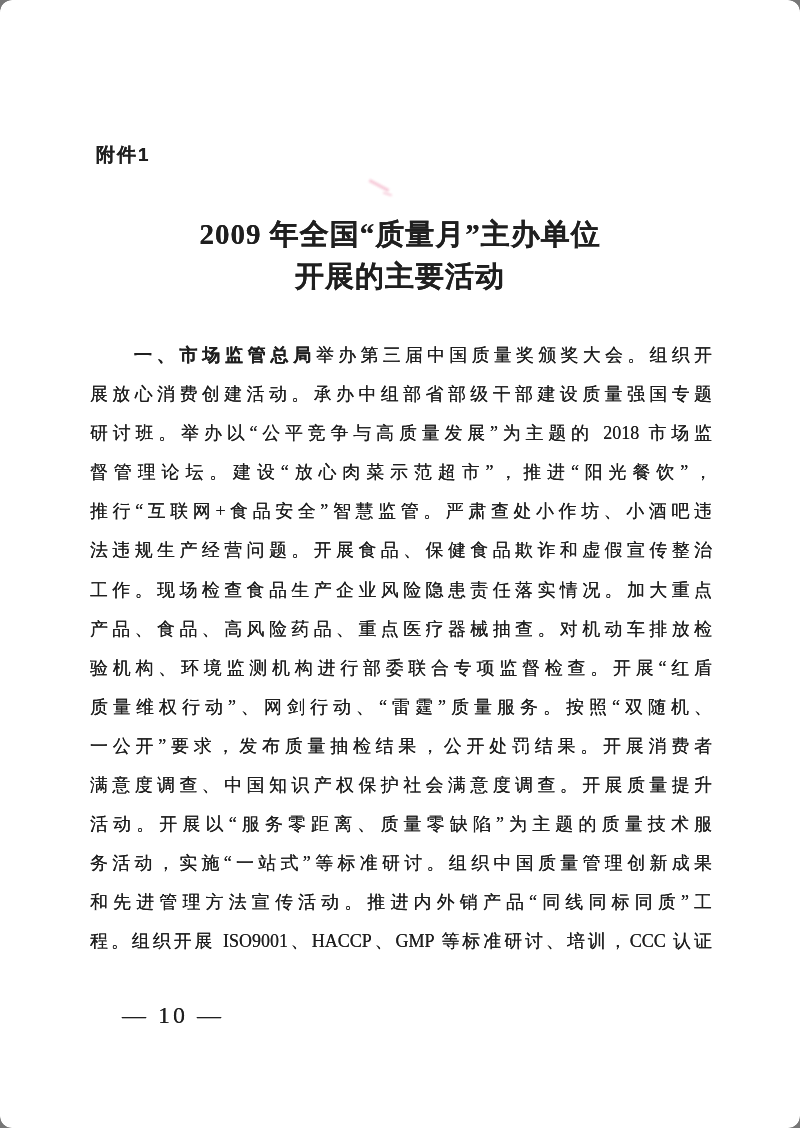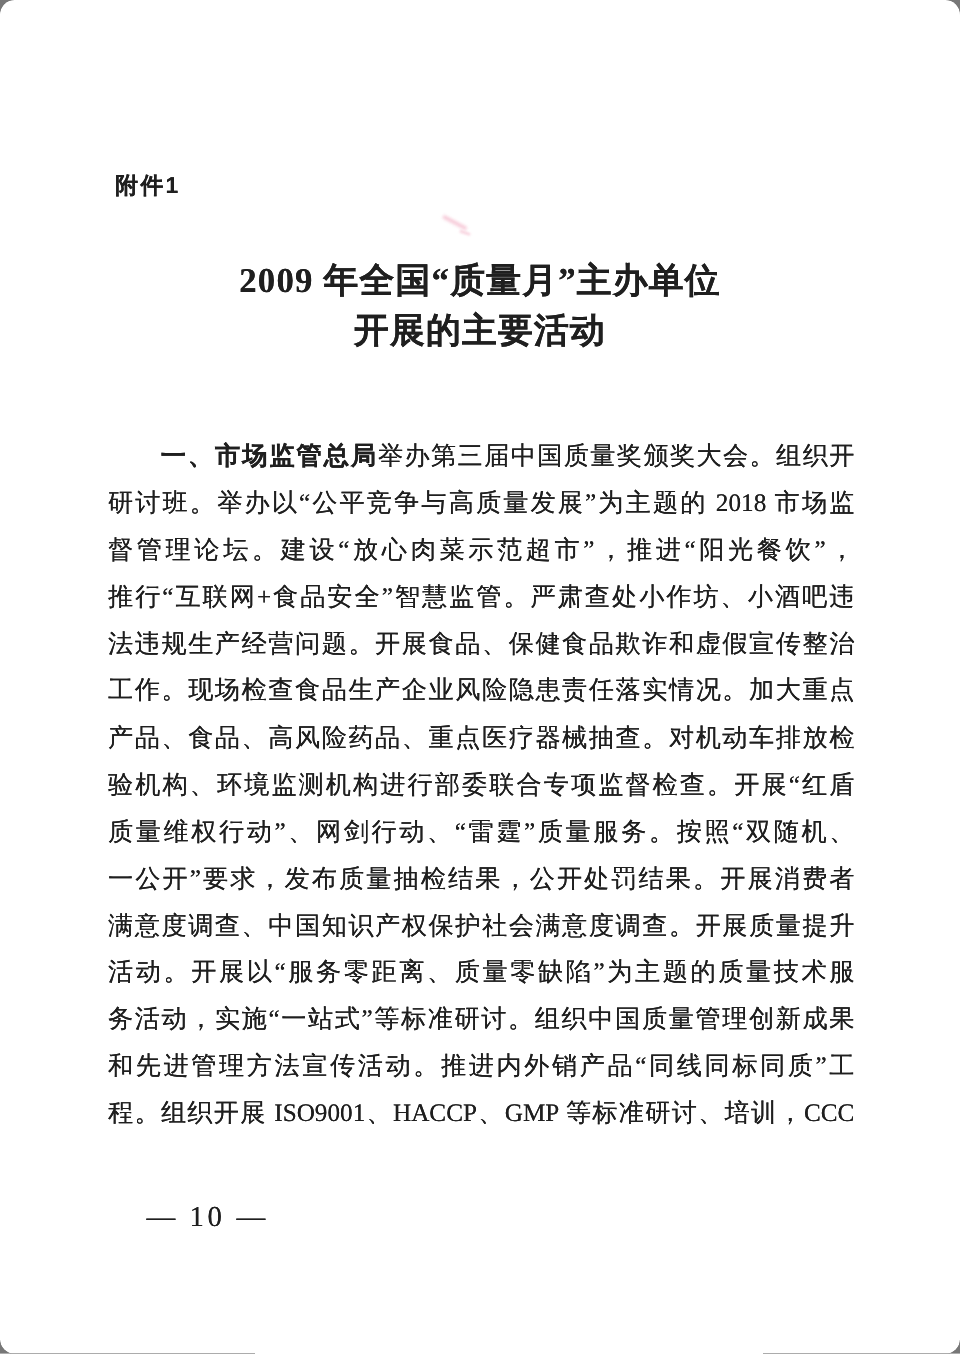--- a/index.html
+++ b/index.html
@@ -34,22 +34,21 @@
     text-align:center;
     font-weight:bold;
     font-size:29px;
     line-height:42px;
     letter-spacing:1px;
   }
   .body-text{
     position:absolute;
     left:90px; top:336px;
     width:622px;
-    font-size:21px;
-    margin-top:25px;
+    font-size:18px;
   }
   .line{
     height:39.1px;
     line-height:39.1px;
     text-align:justify;
     text-align-last:justify;
     text-justify:inter-character;
     overflow:hidden;
   }
   .line.indent{ text-indent:44px; }
@@ -99,20 +98,21 @@
 
   <div class="artifact"></div>
 
   <div class="doc-title">
     <div>2009 年全国“质量月”主办单位</div>
     <div>开展的主要活动</div>
   </div>
 
   <div class="body-text">
       <div class="line indent"><b>一、市场监管总局</b>举办第三届中国质量奖颁奖大会。组织开</div>
+      <div class="line">展放心消费创建活动。承办中组部省部级干部建设质量强国专题</div>
       <div class="line">研讨班。举办以“公平竞争与高质量发展”为主题的 2018 市场监</div>
       <div class="line">督管理论坛。建设“放心肉菜示范超市”，推进“阳光餐饮”，</div>
       <div class="line">推行“互联网+食品安全”智慧监管。严肃查处小作坊、小酒吧违</div>
       <div class="line">法违规生产经营问题。开展食品、保健食品欺诈和虚假宣传整治</div>
       <div class="line">工作。现场检查食品生产企业风险隐患责任落实情况。加大重点</div>
       <div class="line">产品、食品、高风险药品、重点医疗器械抽查。对机动车排放检</div>
       <div class="line">验机构、环境监测机构进行部委联合专项监督检查。开展“红盾</div>
       <div class="line">质量维权行动”、网剑行动、“雷霆”质量服务。按照“双随机、</div>
       <div class="line">一公开”要求，发布质量抽检结果，公开处罚结果。开展消费者</div>
       <div class="line">满意度调查、中国知识产权保护社会满意度调查。开展质量提升</div>

